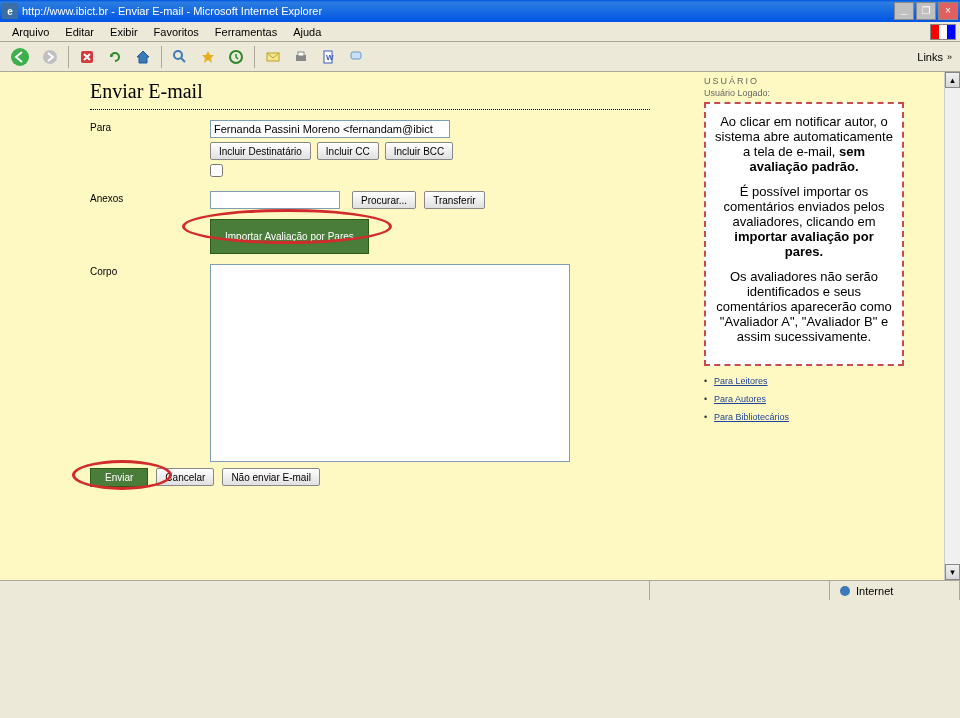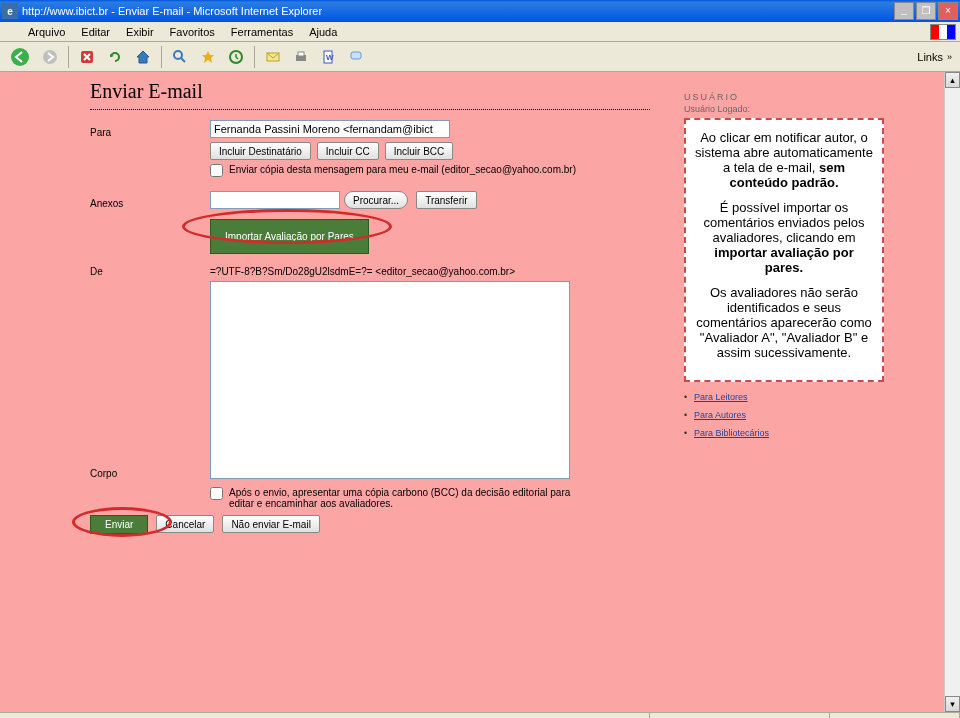--- a/index.html
+++ b/index.html
@@ -6,63 +6,63 @@
 body { font-family: Tahoma, Arial, sans-serif; font-size: 11px; background: #ece9d8; width: 960px; height: 718px; overflow: hidden; }
 
 
 .titlebar { background: linear-gradient(#0054e3, #2b7de0 10%, #0054e3); height: 22px; display: flex; align-items: center; padding: 0 2px; color: #fff; }
 .titlebar .ie-icon { width: 16px; height: 16px; background: #3a6ea5; margin-right: 4px; display: inline-flex; align-items: center; justify-content: center; font-size: 10px; font-weight: bold; }
 .titlebar .title-text { flex: 1; font-size: 11px; }
 .win-btns { display: flex; gap: 2px; }
 .win-btn { width: 20px; height: 18px; background: #c0c0c0; border: 1px solid #888; display: flex; align-items: center; justify-content: center; font-size: 10px; font-family: "Courier New"; }
 
 
-.menubar { background: #ece9d8; height: 20px; display: flex; align-items: center; padding: 0 20px; border-bottom: 1px solid #aca899; position: relative; }
+.menubar { background: #ece9d8; height: 20px; display: flex; align-items: center; padding: 0 4px; border-bottom: 1px solid #aca899; position: relative; }
 .menu-item { padding: 2px 8px; cursor: pointer; }
 .ie-flag { position: absolute; right: 4px; width: 26px; height: 16px; background: linear-gradient(to right, #ff0000 33%, #ffffff 33% 66%, #0000ff 66%); border: 1px solid #888; }
 
 
 .toolbar { background: #ece9d8; height: 30px; display: flex; align-items: center; padding: 0 4px; border-bottom: 1px solid #aca899; }
 .tool-btn { width: 26px; height: 24px; display: flex; align-items: center; justify-content: center; margin: 0 1px; border: 1px solid transparent; cursor: pointer; border-radius: 3px; }
 .tool-sep { width: 1px; height: 22px; background: #aca899; margin: 0 4px; }
 .tool-btn.big { width: 30px; }
 .links-area { margin-left: auto; display: flex; align-items: center; gap: 4px; padding-right: 4px; }
 
 
-.content { background: #fca5a5; height: 640px; display: flex; position: relative; gap: 20px; }
+.content { background: #fef9c3; height: 508px; display: flex; position: relative; }
 .scrollbar-v { width: 16px; background: #ece9d8; border-left: 1px solid #ccc; display: flex; flex-direction: column; }
 .scroll-btn { height: 16px; background: linear-gradient(#f0f0f0, #d8d8d8); border: 1px solid #888; display: flex; align-items: center; justify-content: center; font-size: 9px; }
 .scroll-track { flex: 1; background: #f0f0f0; }
 
 .main-area { flex: 1; padding: 8px 8px 8px 90px; position: relative; }
 
 h1.page-title { font-family: Georgia, serif; font-size: 20px; font-weight: normal; margin-bottom: 6px; }
 .dotted-line { border-bottom: 1px dotted #000; margin-bottom: 10px; width: 560px; }
 
-.form-row { display: flex; margin-bottom: 4px; align-items: flex-end; }
+.form-row { display: flex; margin-bottom: 4px; align-items: flex-start; }
 .form-label { width: 120px; font-family: Verdana, sans-serif; font-size: 10px; padding-top: 2px; }
 .form-input { border: 1px solid #7f9db9; padding: 1px 3px; font-size: 11px; height: 18px; width: 240px; }
 .form-input.long { width: 360px; }
 .form-textarea { border: 1px solid #7f9db9; padding: 2px; font-size: 11px; width: 360px; height: 198px; resize: none; }
 
 .btn { background: linear-gradient(#fff, #e0e0e0); border: 1px solid #888; border-radius: 2px; padding: 1px 8px; font-size: 10px; cursor: pointer; height: 18px; }
 .btn-row { display: flex; gap: 6px; margin: 4px 0 4px 120px; }
 
 .checkbox-row { display: flex; align-items: flex-start; gap: 6px; font-size: 10px; font-family: Verdana, sans-serif; }
 
 .import-btn-wrap { margin: 10px 0 10px 120px; position: relative; }
 .import-btn { background: #4a7d3a; color: #fff; border: 1px solid #2a5d1a; padding: 11px 14px; font-size: 10px; font-family: Verdana, sans-serif; cursor: pointer; }
 .red-circle { position: absolute; left: -28px; top: -10px; width: 210px; height: 35px; border: 3px solid #d22b2b; border-radius: 50%; pointer-events: none; }
 
 .bottom-btns { display: flex; gap: 8px; margin-top: 6px; position: relative; margin-left: 0px; }
 .enviar-btn { background: #4a7d3a; color: #fff; border: 1px solid #2a5d1a; padding: 3px 14px; font-size: 10px; font-family: Verdana, sans-serif; cursor: pointer; }
 .red-circle-2 { position: absolute; left: -18px; top: -8px; width: 100px; height: 30px; border: 3px solid #d22b2b; border-radius: 50%; pointer-events: none; }
 
 
-.sidebar { position: absolute; right: 40px; top: 20px; width: 200px; font-family: Verdana, sans-serif; font-size: 10px; }
+.sidebar { position: absolute; right: 40px; top: 4px; width: 200px; font-family: Verdana, sans-serif; font-size: 10px; }
 .sidebar-heading { letter-spacing: 2px; color: #666; font-size: 9px; margin-bottom: 2px; }
 .sidebar-sub { color: #666; font-size: 9px; margin-bottom: 4px; }
 .annotation-box { border: 2px dashed #c84a4a; padding: 10px 8px; background: #fff; margin-bottom: 10px; }
 .annotation-box p { font-family: Arial, sans-serif; font-size: 13px; text-align: center; margin-bottom: 10px; color: #000; }
 .annotation-box strong { font-weight: bold; }
 .sidebar-links { font-size: 9px; }
 .sidebar-links div { color: #22459b; text-decoration: underline; margin: 8px 0; padding-left: 10px; position: relative; }
 .sidebar-links div:before { content: "•"; position: absolute; left: 0; color: #333; }
 
 
@@ -184,61 +184,52 @@
       <div class="form-label">Para</div>
       <input class="form-input" value="Fernanda Passini Moreno &lt;fernandam@ibict" style="">
     </div>
     <div class="btn-row">
       <button class="btn">Incluir Destinatário</button>
       <button class="btn">Incluir CC</button>
       <button class="btn">Incluir BCC</button>
     </div>
     <div class="checkbox-row" style="margin-left:120px; margin-bottom:14px;">
       <input type="checkbox" style="">
-      <span>Enviar cópia desta mensagem para meu e-mail (editor_secao@yahoo.com.br)</span>
     </div>
 
     <div class="form-row">
       <div class="form-label">Anexos</div>
       <input class="form-input" style="width: 130px;">
-      <button class="btn" style="margin-left:4px;border-radius:9px;">Procurar...</button>
+      <button class="btn" style="margin-left:12px;">Procurar...</button>
       <button class="btn" style="margin-left:8px;">Transferir</button>
     </div>
 
     <div class="import-btn-wrap">
       <div class="red-circle"></div>
       <button class="import-btn">Importar Avaliação por Pares</button>
     </div>
 
     <div class="form-row">
-      <div class="form-label">De</div>
-      <div style="font-size:10px; font-family:Verdana,sans-serif;">=?UTF-8?B?Sm/Do28gU2lsdmE=?= &lt;editor_secao@yahoo.com.br&gt;</div>
-    </div>
-    <div class="form-row">
       <div class="form-label">Corpo</div>
       <textarea class="form-textarea" style=""></textarea>
     </div>
 
-    <div class="checkbox-row" style="margin-left:120px; margin-top:8px; max-width:380px;">
-      <input type="checkbox" style="">
-      <span>Após o envio, apresentar uma cópia carbono (BCC) da decisão editorial para editar e encaminhar aos avaliadores.</span>
-    </div>
 
     <div class="bottom-btns">
       <div class="red-circle-2"></div>
       <button class="enviar-btn">Enviar</button>
       <button class="btn">Cancelar</button>
       <button class="btn">Não enviar E-mail</button>
     </div>
 
     <div class="sidebar">
       <div class="sidebar-heading">USUÁRIO</div>
       <div class="sidebar-sub">Usuário Logado:</div>
       <div class="annotation-box">
-        <p><span>Ao clicar em notificar autor, o sistema abre automaticamente a tela de e-mail, </span><strong>sem conteúdo padrão.</strong></p>
+        <p><span>Ao clicar em notificar autor, o sistema abre automaticamente a tela de e-mail, </span><strong>sem avaliação padrão.</strong></p>
         <p><span>É possível importar os comentários enviados pelos avaliadores, clicando em </span><strong>importar avaliação por pares.</strong></p>
         <p>Os avaliadores não serão identificados e seus comentários aparecerão como "Avaliador A", "Avaliador B" e assim sucessivamente.</p>
       </div>
       <div class="sidebar-links">
         <div>Para Leitores</div>
         <div>Para Autores</div>
         <div>Para Bibliotecários</div>
       </div>
     </div>
   </div>

